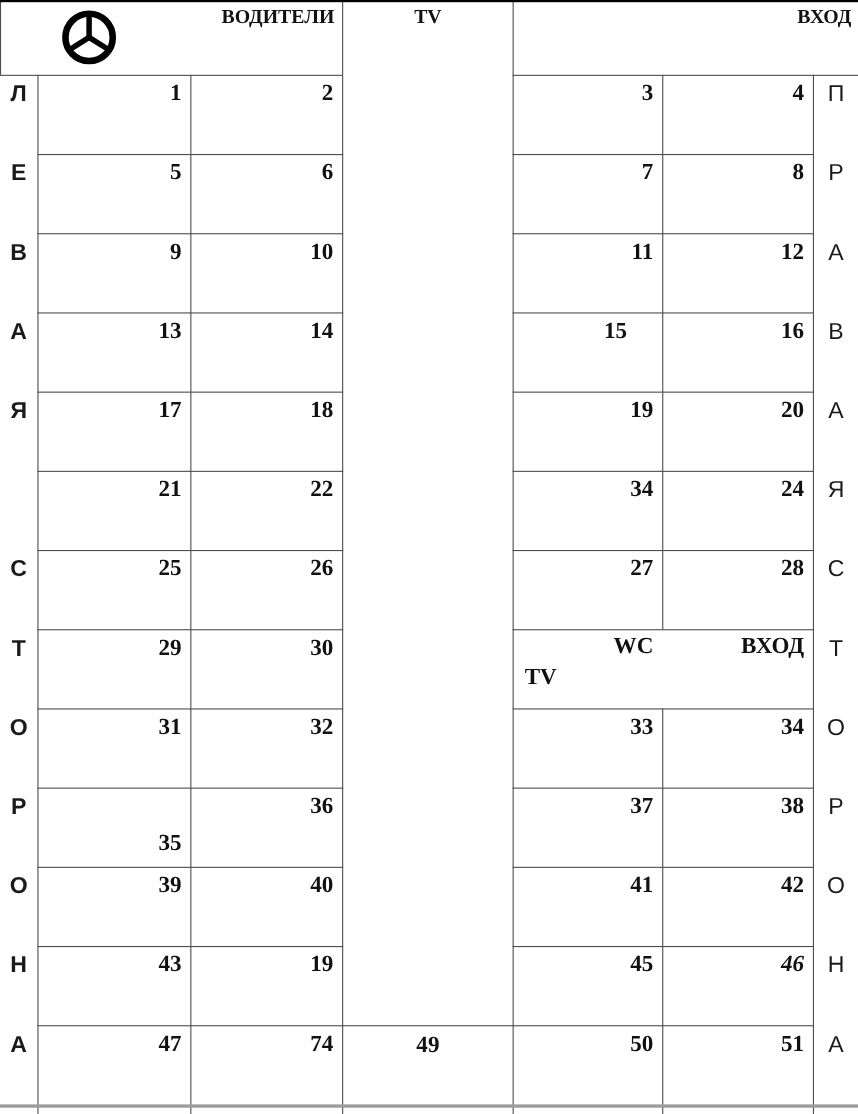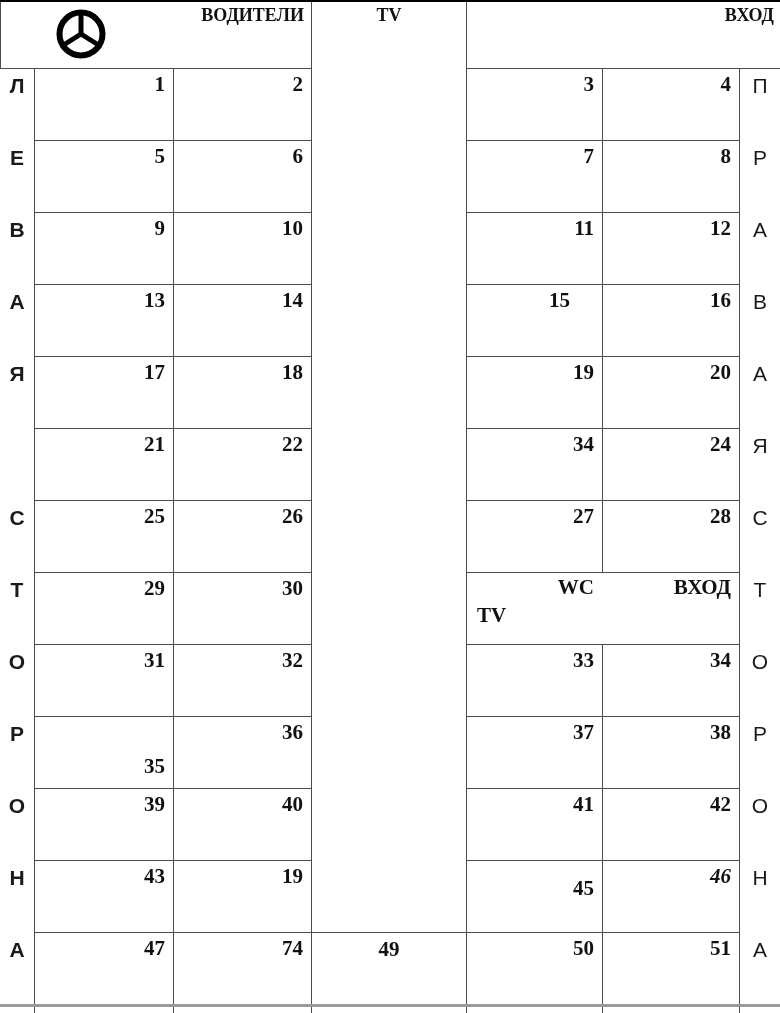--- a/index.html
+++ b/index.html
@@ -123,21 +123,21 @@
       <div class="num" style="left: 467px; top: 434px; width: 127px;">34</div>
       <div class="num" style="left: 603px; top: 434px; width: 128px;">24</div>
       <div class="num" style="left: 467px; top: 506px; width: 127px;">27</div>
       <div class="num" style="left: 603px; top: 506px; width: 128px;">28</div>
       <div class="num" style="left: 467px; top: 650px; width: 127px;">33</div>
       <div class="num" style="left: 603px; top: 650px; width: 128px;">34</div>
       <div class="num" style="left: 467px; top: 722px; width: 127px;">37</div>
       <div class="num" style="left: 603px; top: 722px; width: 128px;">38</div>
       <div class="num" style="left: 467px; top: 794px; width: 127px;">41</div>
       <div class="num" style="left: 603px; top: 794px; width: 128px;">42</div>
-      <div class="num" style="left: 467px; top: 866px; width: 127px; margin-top: 12px;">45</div>
+      <div class="num" style="left: 467px; top: 866px; width: 127px;">45</div>
       <div class="num" style="left: 603px; top: 866px; width: 128px; font-style: italic;">46</div>
       <div class="num" style="left: 467px; top: 938px; width: 127px;">50</div>
       <div class="num" style="left: 603px; top: 938px; width: 128px;">51</div>
     </div>
   <div id="letters">
       <div class="letter bold" style="left: 0px; top: 75px; width: 34px;">Л</div>
       <div class="letter bold" style="left: 0px; top: 147px; width: 34px;">Е</div>
       <div class="letter bold" style="left: 0px; top: 219px; width: 34px;">В</div>
       <div class="letter bold" style="left: 0px; top: 291px; width: 34px;">А</div>
       <div class="letter bold" style="left: 0px; top: 363px; width: 34px;">Я</div>

